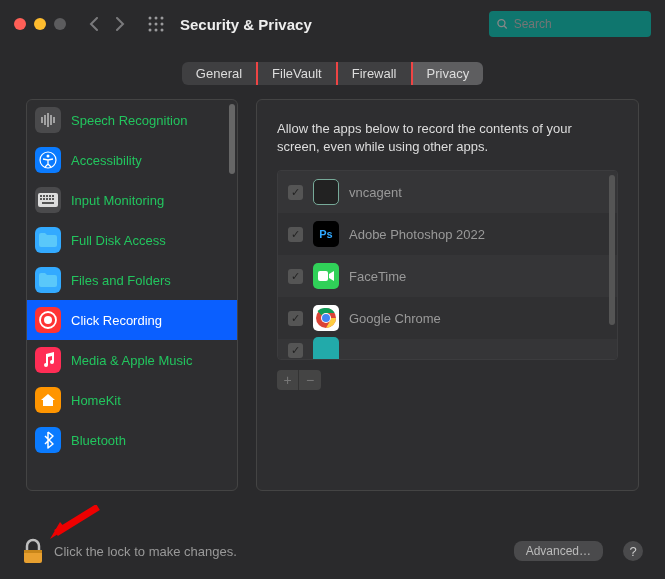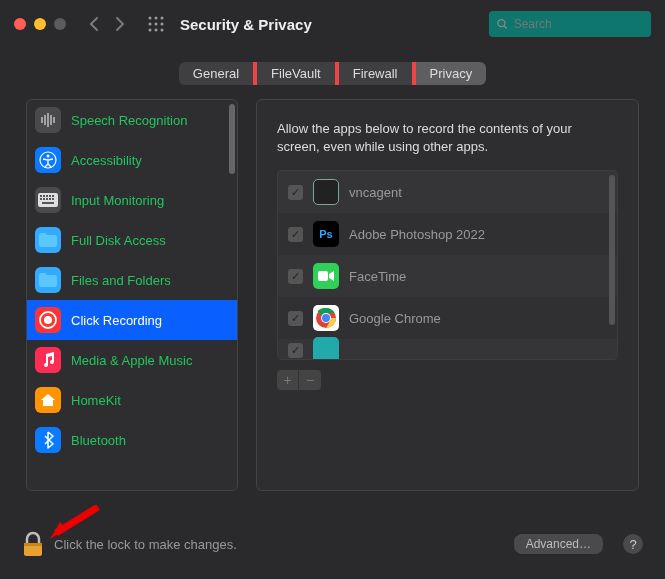--- a/index.html
+++ b/index.html
@@ -10,21 +10,21 @@
 .t-close { background: #ff5f57; }
 .t-min { background: #febc2e; }
 .t-max { background: #5c5c5e; }
 .nav { display: flex; gap: 2px; margin-left: 12px; }
 .chev { width: 24px; height: 24px; display: flex; align-items: center; justify-content: center; color: #7a7a7c; border-radius: 4px; }
 .grid-icon { width: 24px; height: 24px; display: flex; align-items: center; justify-content: center; color: #9a9a9c; margin-left: 8px; }
 .win-title { font-weight: 600; font-size: 15px; color: #eee; margin-left: 8px; }
 .search { margin-left: auto; width: 162px; height: 26px; background: #0f766e; border-radius: 4px; display: flex; align-items: center; padding: 0 8px; gap: 6px; color: #888; }
 .search input { background: none; border: none; outline: none; color: #ccc; width: 100%; font-size: 12px; }
 .tabs { display: flex; justify-content: center; margin-top: 14px; }
-.tab { padding: 4px 14px; background: #3f3f41; color: #ddd; font-size: 13px; border-right: 4px solid #ef4444; }
+.tab { padding: 4px 14px; background: #3f3f41; color: #ddd; font-size: 13px; border-right: 2px solid #ef4444; }
 .tab:first-child { border-radius: 6px 0 0 6px; }
 .tab:last-child { border-radius: 0 6px 6px 0; border-right: none; }
 .tab.active { background: #5e5e60; }
 .main { display: flex; gap: 18px; padding: 14px 26px 10px 26px; }
 .sidebar { width: 212px; background: #2e2e30; border: 1px solid #444; border-radius: 6px; height: 392px; overflow: hidden; position: relative; }
 .sidebar-inner { overflow: hidden; height: 100%; }
 .sb-item { display: flex; align-items: center; gap: 10px; height: 40px; padding: 0 8px; color: #22c55e; }
 .sb-item.selected { background: #0a5fff; color: #fff; }
 .sb-icon { width: 26px; height: 26px; border-radius: 6px; display: flex; align-items: center; justify-content: center; flex-shrink: 0; }
 .sb-scroll { position: absolute; right: 2px; top: 4px; width: 6px; height: 70px; background: #666; border-radius: 3px; }
@@ -35,21 +35,21 @@
 .app-row:nth-child(odd) { background: #353537; }
 .app-row:nth-child(even) { background: #303032; }
 .chk { width: 15px; height: 15px; background: #555; border-radius: 3px; display: flex; align-items: center; justify-content: center; color: #222; font-size: 11px; }
 .app-icon { width: 26px; height: 26px; border-radius: 5px; display: flex; align-items: center; justify-content: center; }
 .app-name { color: #999; font-size: 13px; }
 .list-scroll { position: absolute; right: 2px; top: 4px; width: 6px; height: 150px; background: #555; border-radius: 3px; }
 .pm { display: flex; margin-top: 10px; }
 .pm-btn { width: 22px; height: 20px; background: #444; color: #777; display: flex; align-items: center; justify-content: center; font-size: 14px; }
 .pm-btn:first-child { border-radius: 4px 0 0 4px; border-right: 1px solid #333; }
 .pm-btn:last-child { border-radius: 0 4px 4px 0; }
-.footer { position: absolute; bottom: 8px; left: 0; right: 0; height: 54px; display: flex; align-items: center; padding: 0 22px; gap: 10px; }
+.footer { position: absolute; bottom: 1px; left: 0; right: 0; height: 54px; display: flex; align-items: center; padding: 0 22px; gap: 10px; }
 .lock-area { display: flex; align-items: center; gap: 10px; }
 .lock-ic { width: 22px; height: 26px; }
 .lock-text { color: #999; font-size: 13px; }
 .adv { margin-left: auto; padding: 3px 12px; background: #4a4a4c; border-radius: 8px; color: #bbb; font-size: 12px; }
 .help { width: 20px; height: 20px; border-radius: 50%; background: #4a4a4c; color: #ccc; display: flex; align-items: center; justify-content: center; font-size: 13px; margin-left: 10px; }
 .arrow { position: absolute; left: 48px; bottom: 38px; pointer-events: none; }
 </style>
 </head>
 <body>
 

